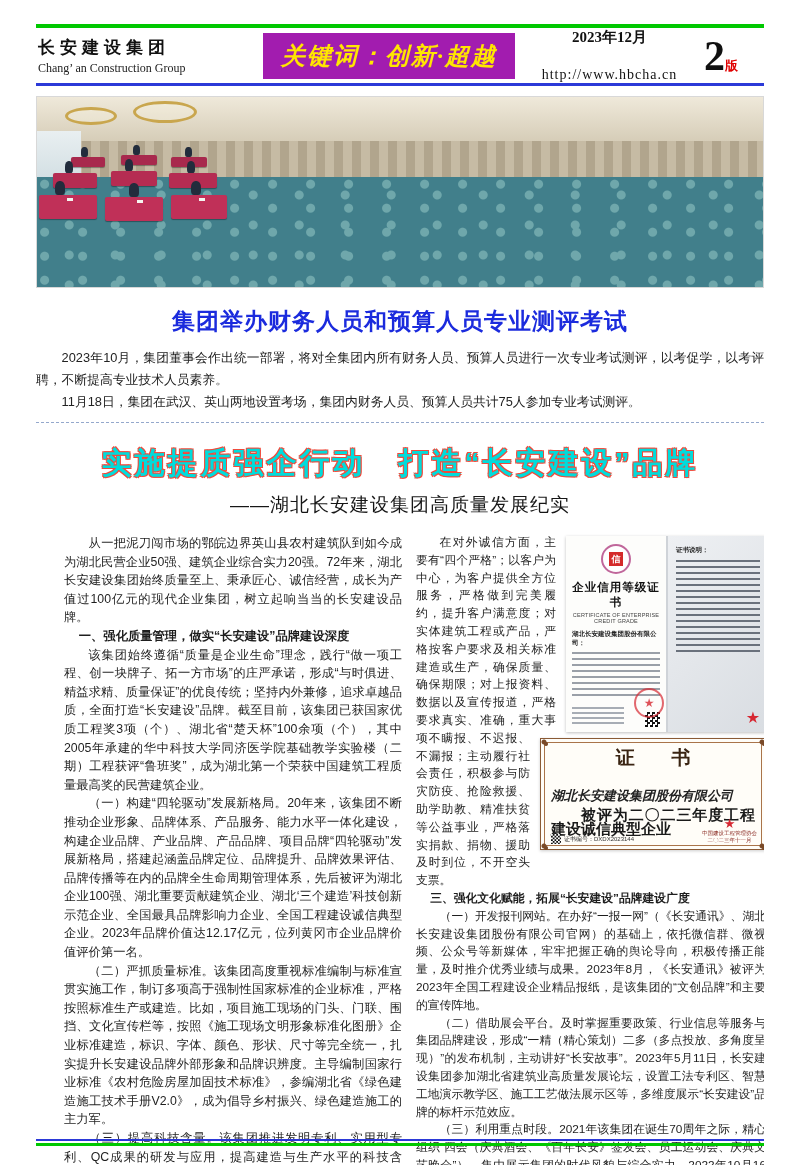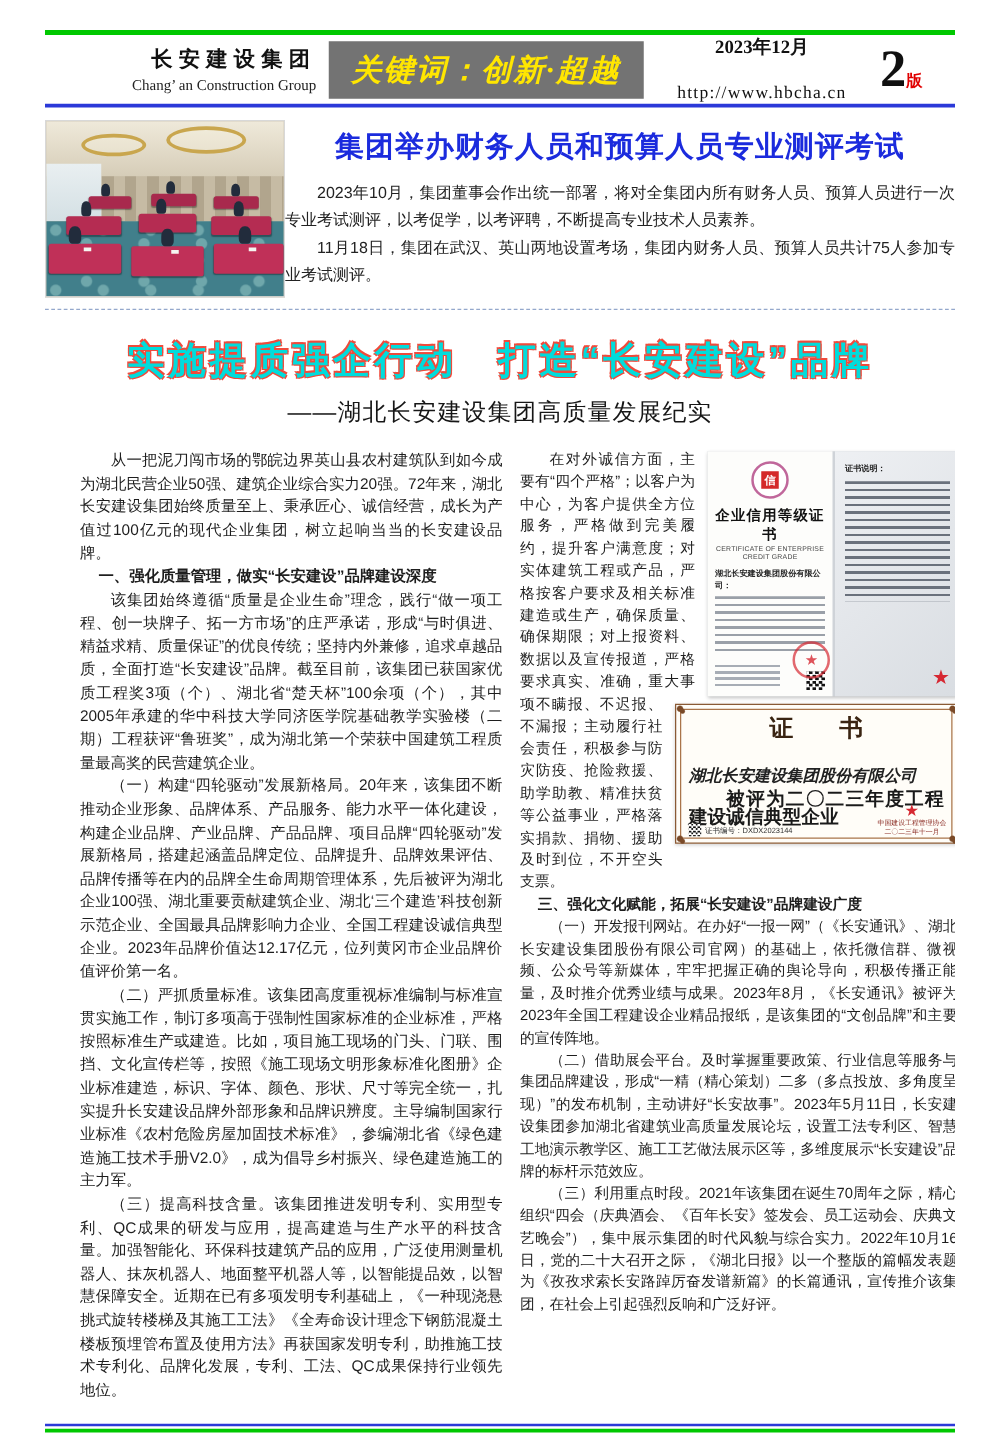--- a/index.html
+++ b/index.html
@@ -11,38 +11,38 @@
   }
   .content { padding:24px 36px 0 36px; }
 
   
   .masthead {
     border-top:4px solid #00c800;
     border-bottom:3px solid #2b39d8;
     display:flex; align-items:center; gap:10px;
     padding:5px 2px 5px 2px; height:62px;
   }
-  .mh-org { width:215px; text-align:right; }
+  .mh-org { width:215px; text-align:left; }
   .mh-org-cn { font-size:17px; font-weight:bold; letter-spacing:5px; color:#111; }
   .mh-org-en { font-family:"Liberation Serif", serif; font-size:12px; color:#222; margin-top:2px; }
   .mh-banner {
-    flex:0 0 252px; height:46px; background:#737373; color:#ffe600;
+    flex:0 0 252px; height:46px; background:#a21caf; color:#ffe600;
     display:flex; align-items:center; justify-content:center;
     font-size:24px; font-weight:bold; font-style:italic; letter-spacing:2px;
     font-family:"Liberation Serif", serif;
   }
   .mh-right { flex:1; text-align:center; font-family:"Liberation Serif", serif; color:#111; }
   .mh-date { font-size:15px; font-weight:bold; }
   .mh-url { font-size:14px; margin-top:20px; letter-spacing:1px; }
   .mh-pageno { width:58px; text-align:left; white-space:nowrap; }
   .mh-pageno .num { font-family:"Liberation Serif", serif; font-size:42px; font-weight:bold; color:#101010; line-height:1; }
   .mh-pageno .ban { font-size:13px; color:#e00000; font-weight:bold; }
 
   
-  .article1 { display:flex; margin-top:10px; }
+  .article1 { display:flex; gap:12px; margin-top:10px;flex-direction:column; }
   .photo {
     position:relative; flex:0 0 192px; height:142px; overflow:hidden;
     background:#cfc6b0; border:1px solid #d8d8d8;
   }
   .ph { position:absolute; }
   .ph.ceiling { left:0; top:0; right:0; height:44px; background:linear-gradient(#efe9da, #d6cdb8); }
   .ph.chand { border:3px solid #c9a64e; border-radius:50%; background:rgba(255,250,230,.25); }
   .ph.c1 { left:28px; top:10px; width:52px; height:18px; }
   .ph.c2 { left:96px; top:4px; width:64px; height:22px; }
   .ph.wall { left:0; top:44px; right:0; height:36px;

